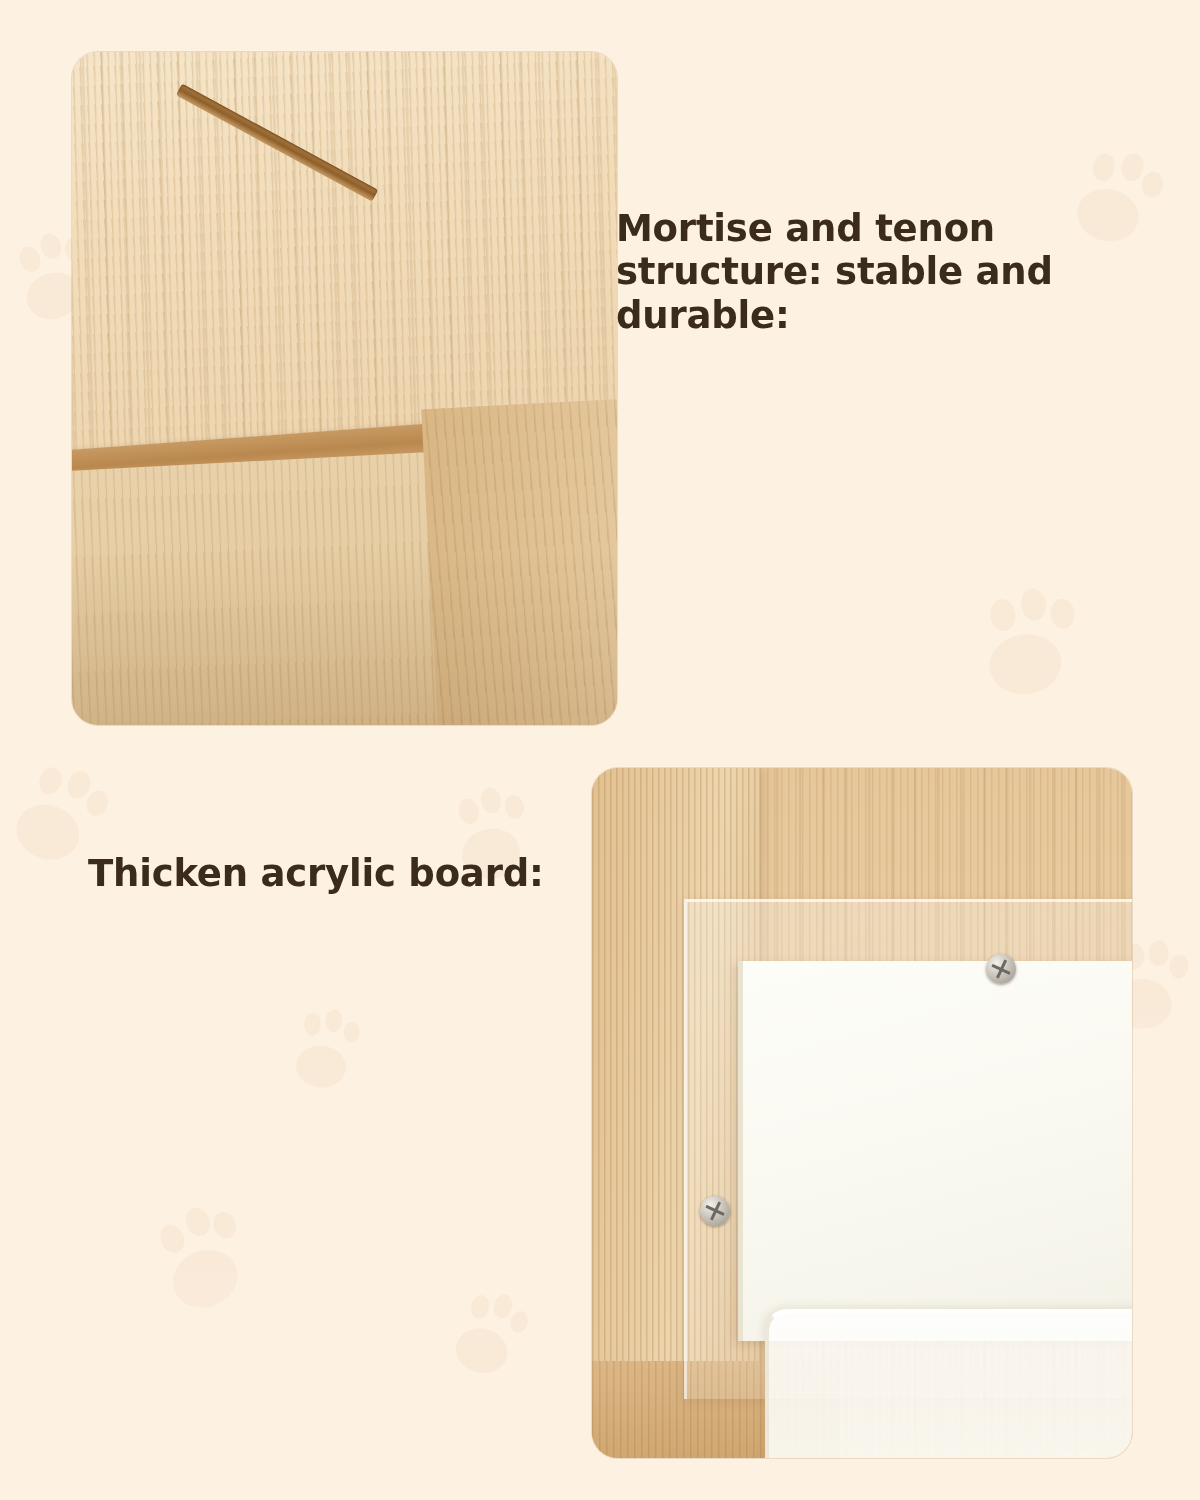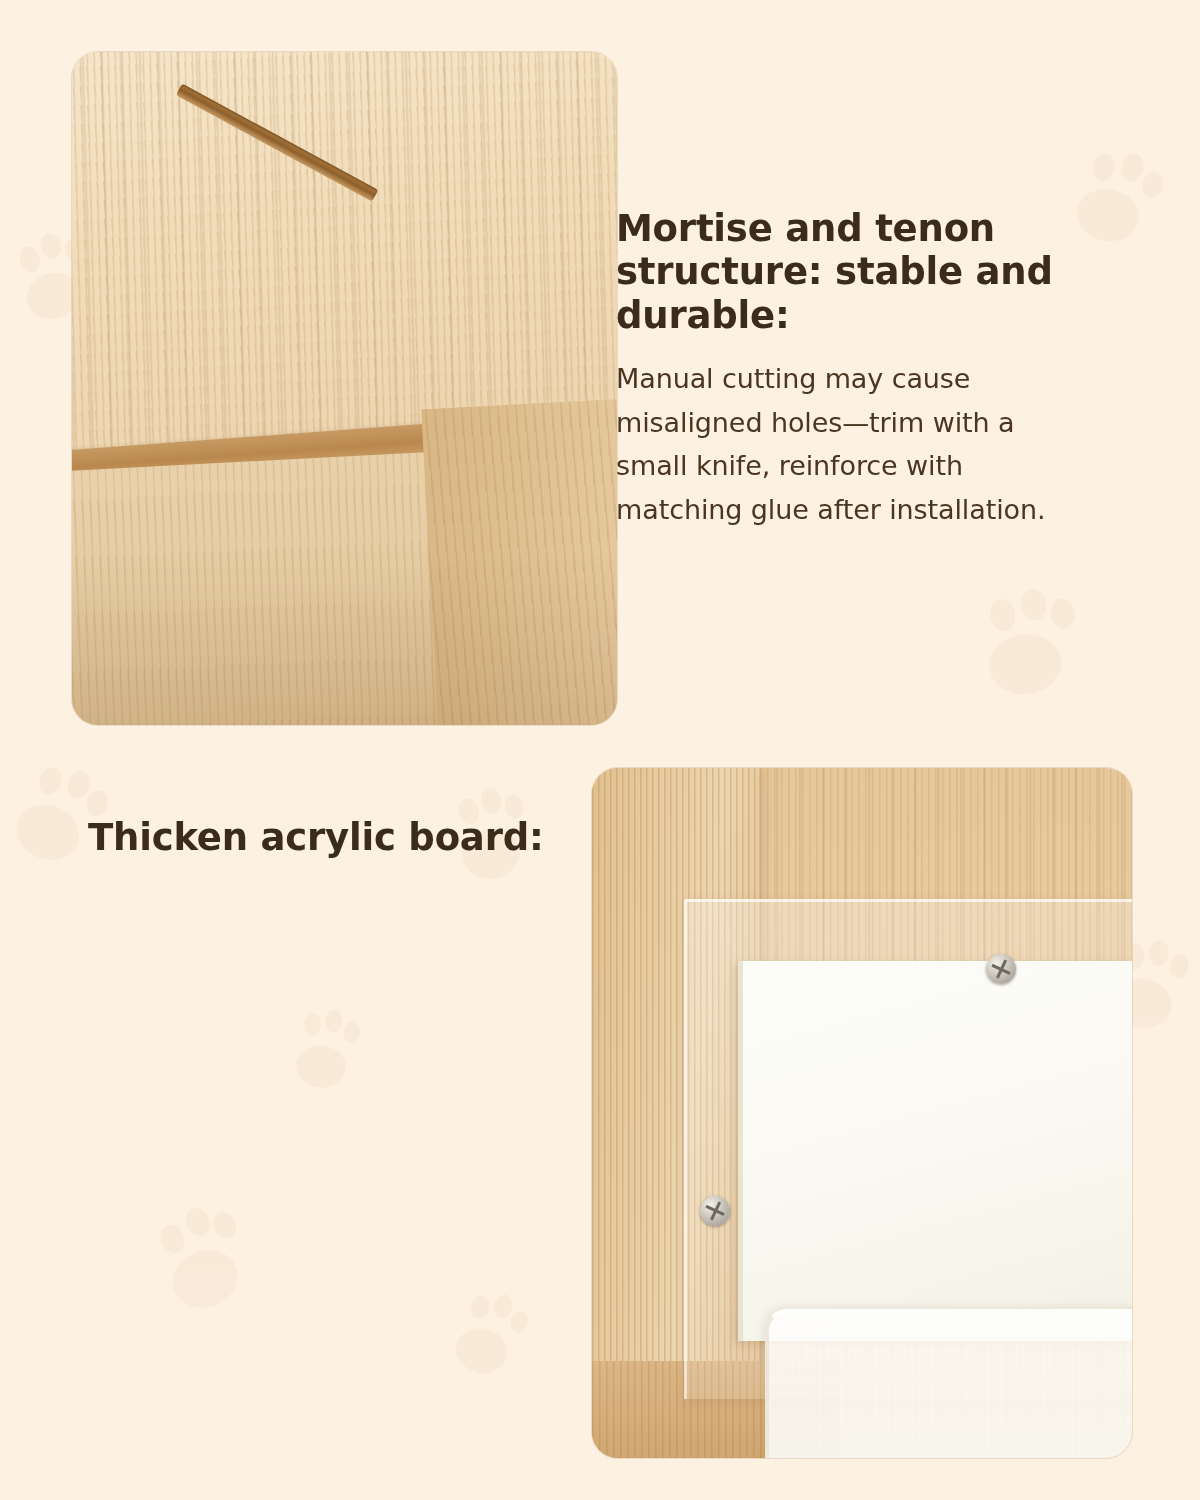--- a/index.html
+++ b/index.html
@@ -58,21 +58,21 @@
   .text-top {
     left: 616px;
     top: 160px;
     width: 470px;
     margin-top: 47px;
   }
 
   
   .text-bottom {
     left: 88px;
-    top: 816px;
+    top: 852px;
     width: 470px;
   }
 
   .photo-bottom {
     left: 592px;
     top: 768px;
     width: 540px;
     height: 690px;
     border-radius: 26px;
     overflow: hidden;
@@ -346,21 +346,20 @@
       <div class="w1-front">
         
       </div>
       <div class="w1-side"></div>
       <div class="w1-shadow"></div>
     </div>
   </div>
 
   <div class="panel text-top">
     <h2 class="heading">Mortise and tenon structure: stable and durable:</h2>
-    <p class="body-text">Manual cutting may cause misaligned holes—trim with a small knife, reinforce with matching glue after installation.</p>
   </div>
 
   <div class="panel text-bottom">
     <h2 class="heading">Thicken acrylic board:</h2>
   </div>
 
   <div class="panel photo-bottom">
     <div class="wood-scene-2">
       <div class="w2-post"></div>
       <div class="w2-bottom"></div>

